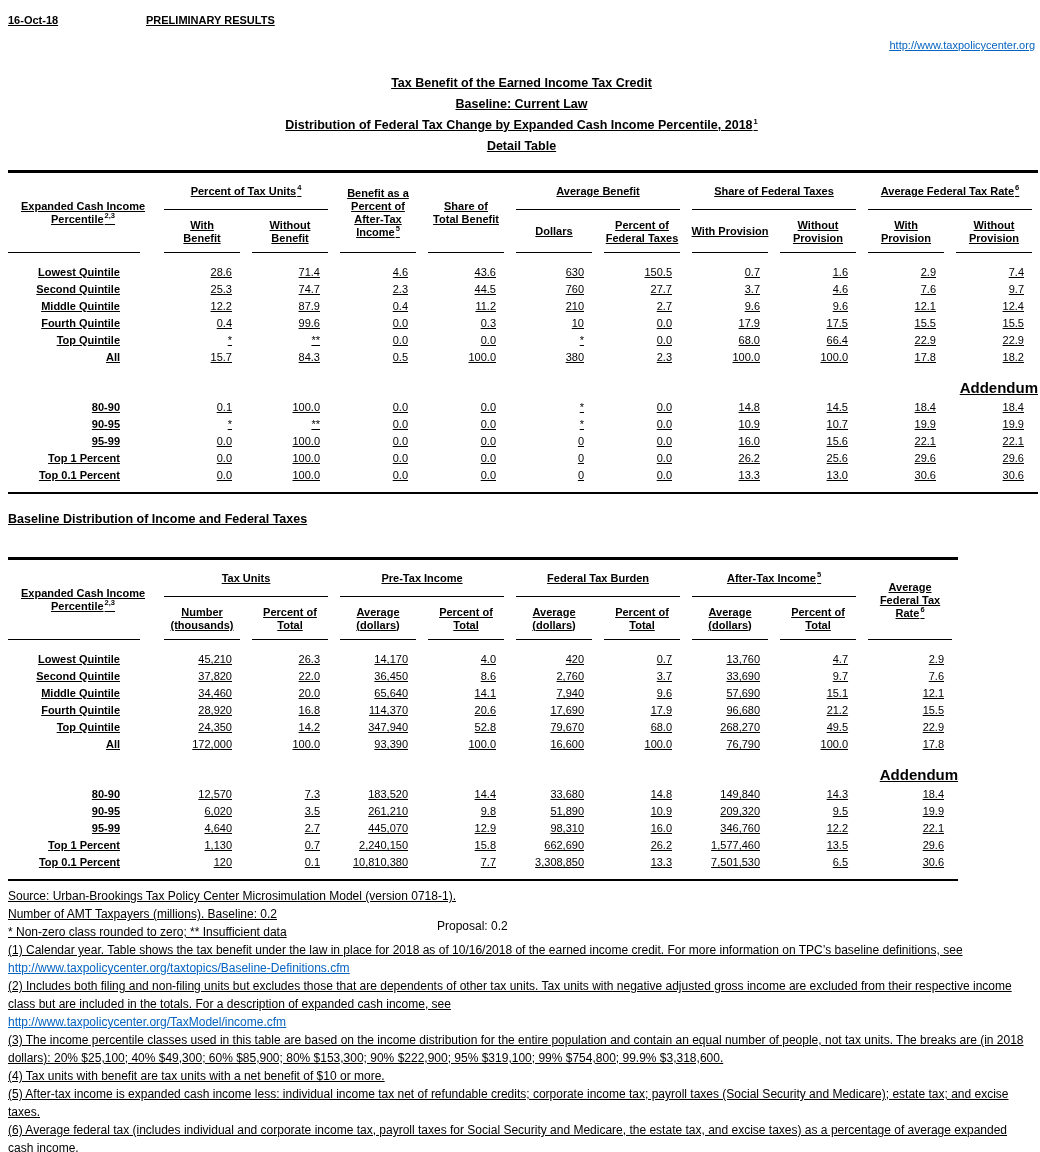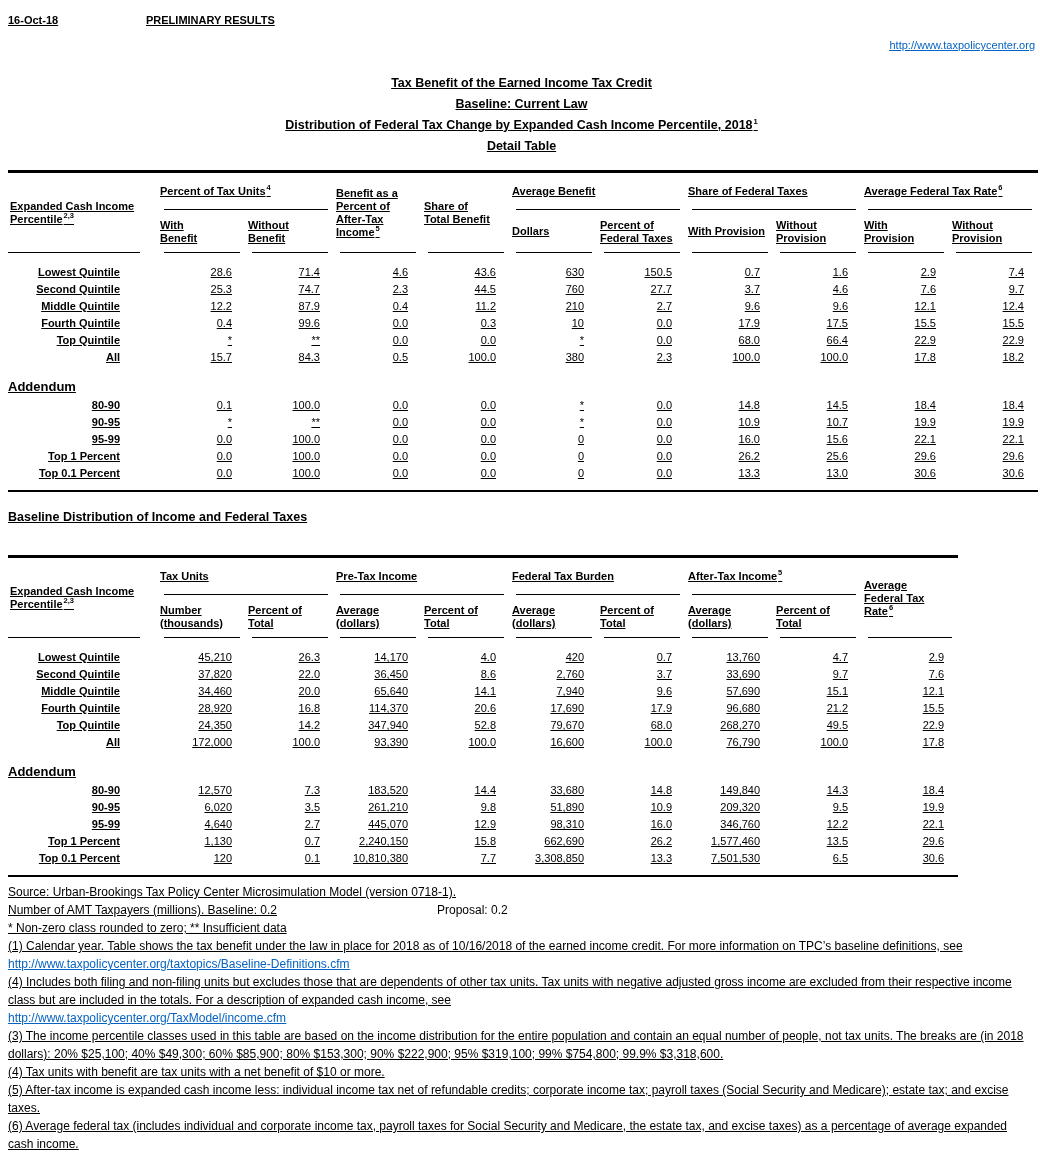--- a/index.html
+++ b/index.html
@@ -21,42 +21,42 @@
   sup,.sup{font-size:7.5px;vertical-align:super;line-height:0;margin-left:1px;}
 
   
   .dblrule{height:3px;border-top:2px solid #000;border-bottom:1px solid #000;}
   .thickrule{border-top:2px solid #000;height:0;}
 
   
   .twrap1{width:1030px;margin-top:13px;}
   .twrap2{width:950px;}
   table.t{width:100%;border-collapse:collapse;table-layout:fixed;}
-  table.t th{font-weight:bold;font-size:11px;line-height:13px;vertical-align:middle;padding:0 2px;text-align:left;}
+  table.t th{font-weight:bold;font-size:11px;line-height:13px;vertical-align:middle;padding:0 2px;text-align:center;}
   tr.r1 th{height:37px;}
   tr.r2 th{height:43px;}
   .pre{white-space:pre-line;}
   
   th.rule{background:linear-gradient(#000,#000) no-repeat center bottom;background-size:calc(100% - 12px) 1px;}
   th.rule-left{background:linear-gradient(#000,#000) no-repeat left bottom;background-size:132px 1px;}
   td.num{font-size:11px;height:17px;line-height:17px;text-align:right;padding:0 14px 0 0;}
   td.rowlabel{font-size:11px;height:17px;line-height:17px;text-align:right;font-weight:bold;padding:0 38px 0 0;}
-  td.addendum{font-size:13px;font-weight:bold;text-align:left;padding:13px 0 3px 0;}
+  td.addendum{font-size:15px;font-weight:bold;text-align:right;padding:13px 0 3px 0;}
   tr.sp td{padding:0;height:11px;}
   tr.sp2 td{padding:0;height:8px;}
 
   
   .titles2{margin-top:15px;margin-bottom:27px;font-size:12.5px;font-weight:bold;line-height:21px;}
 
   
   .notes{margin-top:6px;width:1026px;font-size:12px;line-height:18px;}
   .notes p{margin:0;}
   .notes a{display:block;color:var(--link);text-decoration:underline;}
   .amt{position:relative;}
-  .amt .proposal{position:absolute;left:429px;top:0;}
+  .amt .proposal{position:absolute;left:429px;top:12px;}
 </style>
 </head>
 <body>
 
 <div class="page">
 
   <div class="topbar">
     <span class="tb-date">16-Oct-18</span>
     <span class="tb-status">PRELIMINARY RESULTS</span>
     <a class="tb-link" href="#">http://www.taxpolicycenter.org</a>
@@ -474,21 +474,21 @@
 
   <div class="notes">
     <p>Source: Urban-Brookings Tax Policy Center Microsimulation Model (version 0718-1).</p>
     <p class="amt">
       <span>Number of AMT Taxpayers (millions).  Baseline: 0.2</span>
       <span class="proposal">Proposal: 0.2</span>
     </p>
     <p>* Non-zero class rounded to zero; ** Insufficient data</p>
     <p>(1) Calendar year. Table shows the tax benefit under the law in place for 2018 as of 10/16/2018 of the earned income credit. For more information on TPC’s baseline definitions, see</p>
     <a href="#">http://www.taxpolicycenter.org/taxtopics/Baseline-Definitions.cfm</a>
-    <p>(4) Includes both filing and non-filing units but excludes those that are dependents of other tax units. Tax units with negative adjusted gross income are excluded from their respective income class but are included in the totals. For a description of expanded cash income, see</p>
+    <p>(2) Includes both filing and non-filing units but excludes those that are dependents of other tax units. Tax units with negative adjusted gross income are excluded from their respective income class but are included in the totals. For a description of expanded cash income, see</p>
     <a href="#">http://www.taxpolicycenter.org/TaxModel/income.cfm</a>
     <p>(3) The income percentile classes used in this table are based on the income distribution for the entire population and contain an equal number of people, not tax units. The breaks are (in 2018 dollars): 20% $25,100; 40% $49,300; 60% $85,900; 80% $153,300; 90% $222,900; 95% $319,100; 99% $754,800; 99.9% $3,318,600.</p>
     <p>(4) Tax units with benefit are tax units with a net benefit of $10 or more.</p>
     <p>(5) After-tax income is expanded cash income less: individual income tax net of refundable credits; corporate income tax; payroll taxes (Social Security and Medicare); estate tax; and excise taxes.</p>
     <p>(6) Average federal tax (includes individual and corporate income tax, payroll taxes for Social Security and Medicare, the estate tax, and excise taxes) as a percentage of average expanded cash income.</p>
   </div>
 
 </div>
 
 </body></html>

